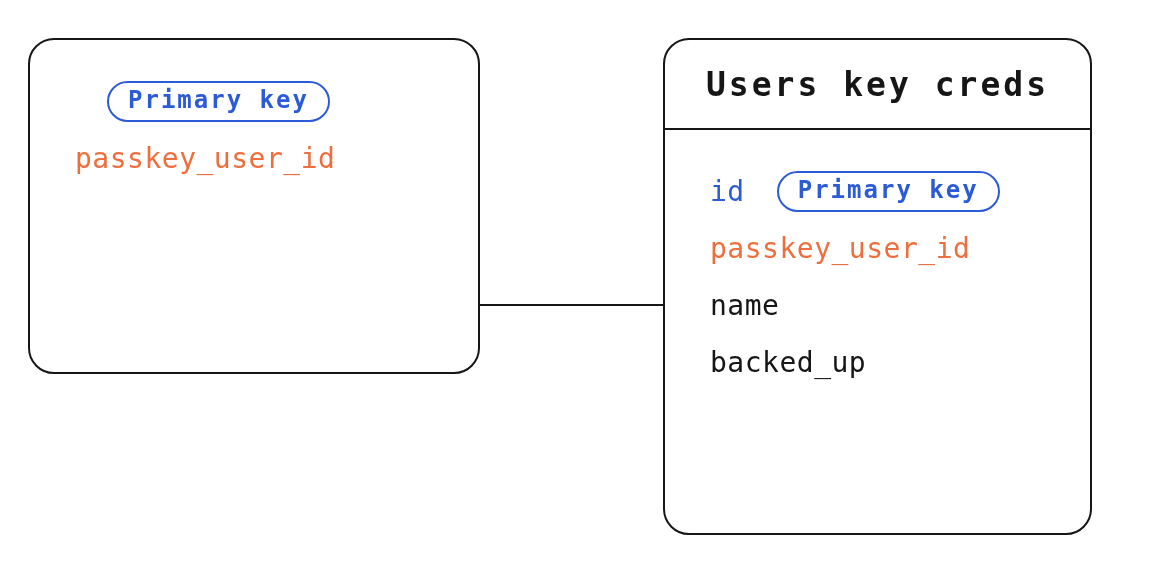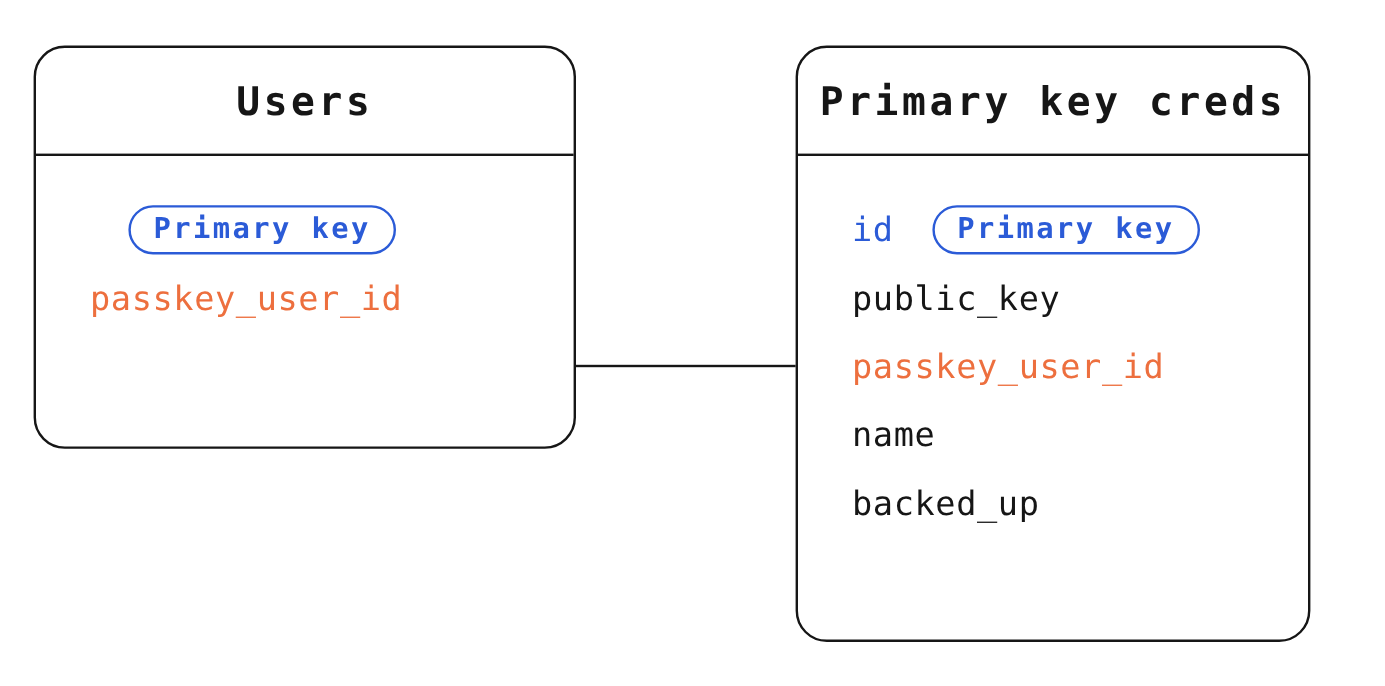--- a/index.html
+++ b/index.html
@@ -85,46 +85,40 @@
     height: 0;
     border-top: 2px solid var(--line);
   }
 </style>
 </head>
 <body>
 
 <div class="canvas">
 
   <div class="table-box users">
-    <div class="table-header">
-      <span class="table-title">Users</span>
-    </div>
     <div class="table-fields">
       <div class="field-row">
         <span class="pk-badge">Primary key</span>
       </div>
       <div class="field-row">
         <span class="field-name c-foreign">passkey_user_id</span>
       </div>
     </div>
   </div>
 
   <div class="relationship-line"></div>
 
   <div class="table-box creds">
     <div class="table-header">
-      <span class="table-title">Primary key creds</span>
+      <span class="table-title">Users key creds</span>
     </div>
     <div class="table-fields">
       <div class="field-row">
         <span class="field-name c-primary">id</span>
         <span class="pk-badge">Primary key</span>
-      </div>
-      <div class="field-row">
-        <span class="field-name">public_key</span>
       </div>
       <div class="field-row">
         <span class="field-name c-foreign">passkey_user_id</span>
       </div>
       <div class="field-row">
         <span class="field-name">name</span>
       </div>
       <div class="field-row">
         <span class="field-name">backed_up</span>
       </div>

